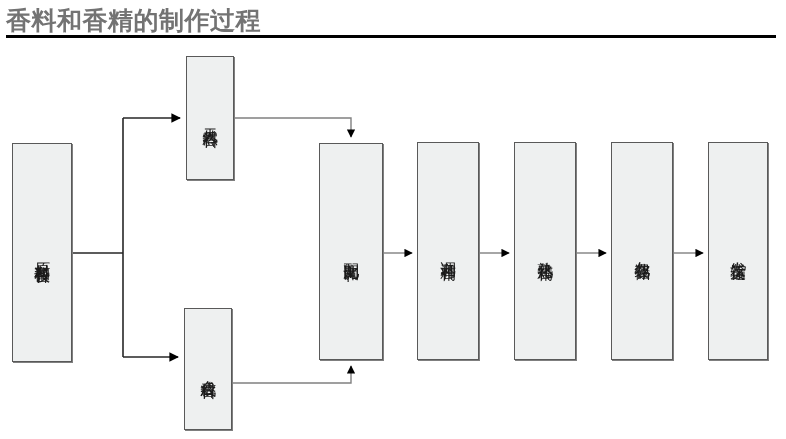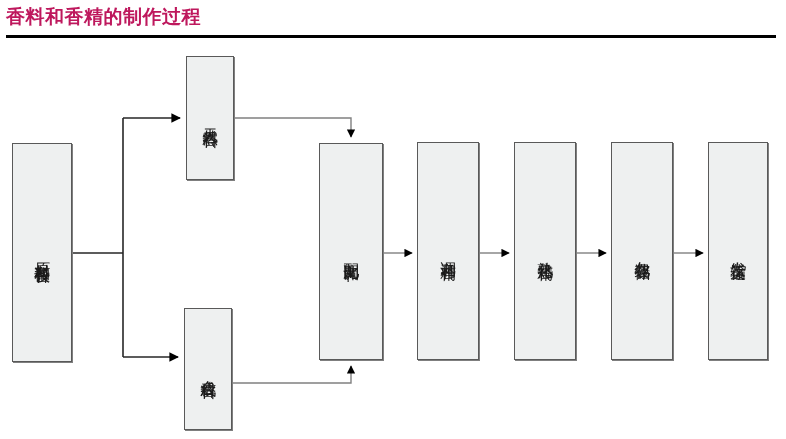--- a/index.html
+++ b/index.html
@@ -11,23 +11,23 @@
     width: 786px;
     height: 439px;
     font-family: "DejaVu Sans", "Liberation Sans", sans-serif;
     overflow: hidden;
     position: relative;
   }
   #page-title {
     position: absolute;
     left: 6px;
     top: 4px;
-    font-size: 19px;
+    font-size: 25px;
     font-weight: bold;
-    color: #be185d;
+    color: #737373;
     letter-spacing: 0.5px;
     white-space: nowrap;
   }
   #title-rule {
     position: absolute;
     left: 6px;
     top: 35px;
     width: 770px;
     height: 3px;
     background: #000000;

